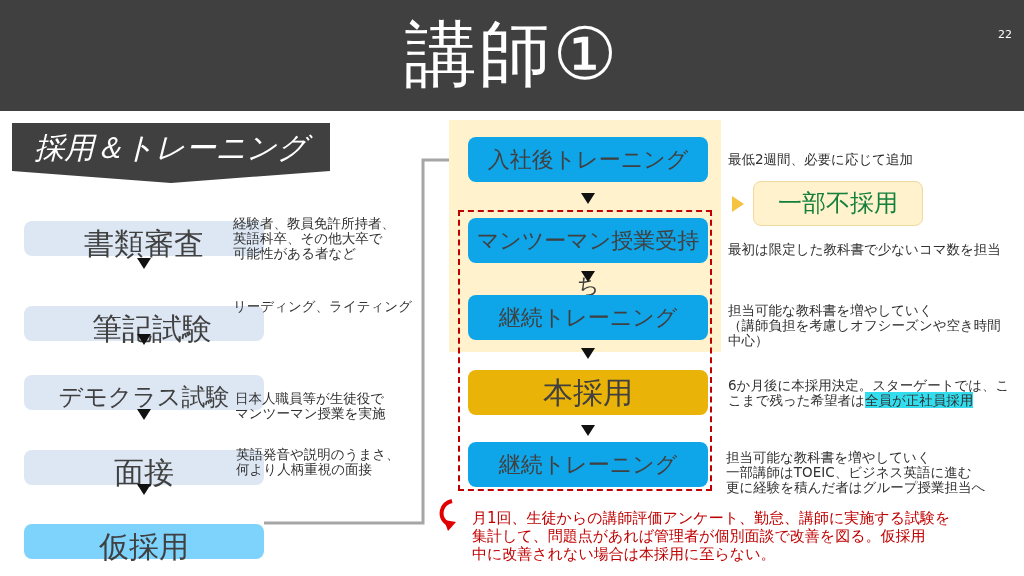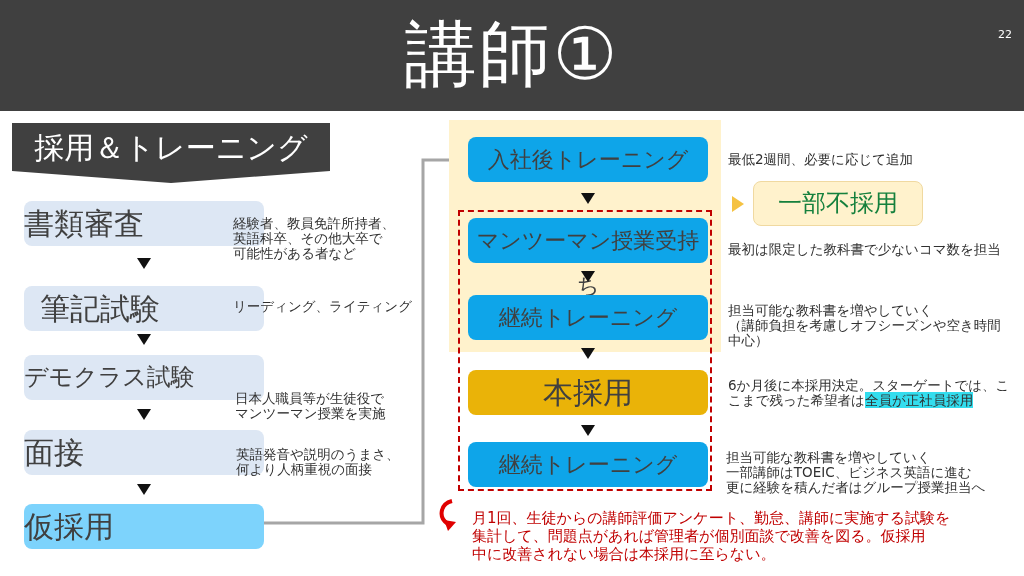--- a/index.html
+++ b/index.html
@@ -3,25 +3,25 @@
 <meta charset="utf-8">
 <style>
   * { box-sizing: border-box; margin: 0; padding: 0; }
   html, body { width: 1024px; height: 576px; overflow: hidden; background: #ffffff; }
   body { position: relative; font-family: "DejaVu Sans", "Liberation Sans", sans-serif; color: #404040; }
 
   .header { position: absolute; left: 0; top: 0; width: 1024px; height: 111px; background: #404040; }
   .title { position: absolute; left: 0; top: 4px; width: 1024px; text-align: center; color: #ffffff; font-size: 72px; line-height: 100px; letter-spacing: 2px; }
   .page-num { position: absolute; right: 12px; top: 8px; color: #ffffff; font-size: 11px; margin-top: 20px; }
 
-  .banner { position: absolute; left: 12px; top: 123px; width: 318px; height: 58px; }
+  .banner { position: absolute; left: 12px; top: 123px; width: 318px; height: 58px; font-style: italic; }
   .banner svg { position: absolute; left: 0; top: 0; }
   .banner-label { position: absolute; left: 0; top: 0; width: 318px; height: 50px; line-height: 50px; text-align: center; color: #ffffff; font-size: 30px; }
 
-  .step { position: absolute; left: 24px; width: 240px; height: 45px; border-radius: 8px; background: #dde7f4; font-size: 30px; line-height: 45px; color: #404040; }
+  .step { position: absolute; left: 24px; width: 240px; height: 35px; border-radius: 8px; background: #dde7f4; text-align: center; font-size: 30px; line-height: 45px; color: #404040; margin-top: 20px; }
   .step.orange { background: #7dd3fc; }
   .step.small { font-size: 24px; }
 
   .down-arrow { position: absolute; width: 0; height: 0; border-left: 7px solid transparent; border-right: 7px solid transparent; border-top: 11px solid #111111; }
 
   .note { position: absolute; font-size: 13.5px; line-height: 15px; color: #303030; white-space: pre-line; }
 
   .yellow-region { position: absolute; left: 449px; top: 120px; width: 272px; height: 232px; background: #fff2cc; }
   .dashed-box { position: absolute; left: 458px; top: 210px; width: 254px; height: 281px; border: 2px dashed #c00000; }
 

